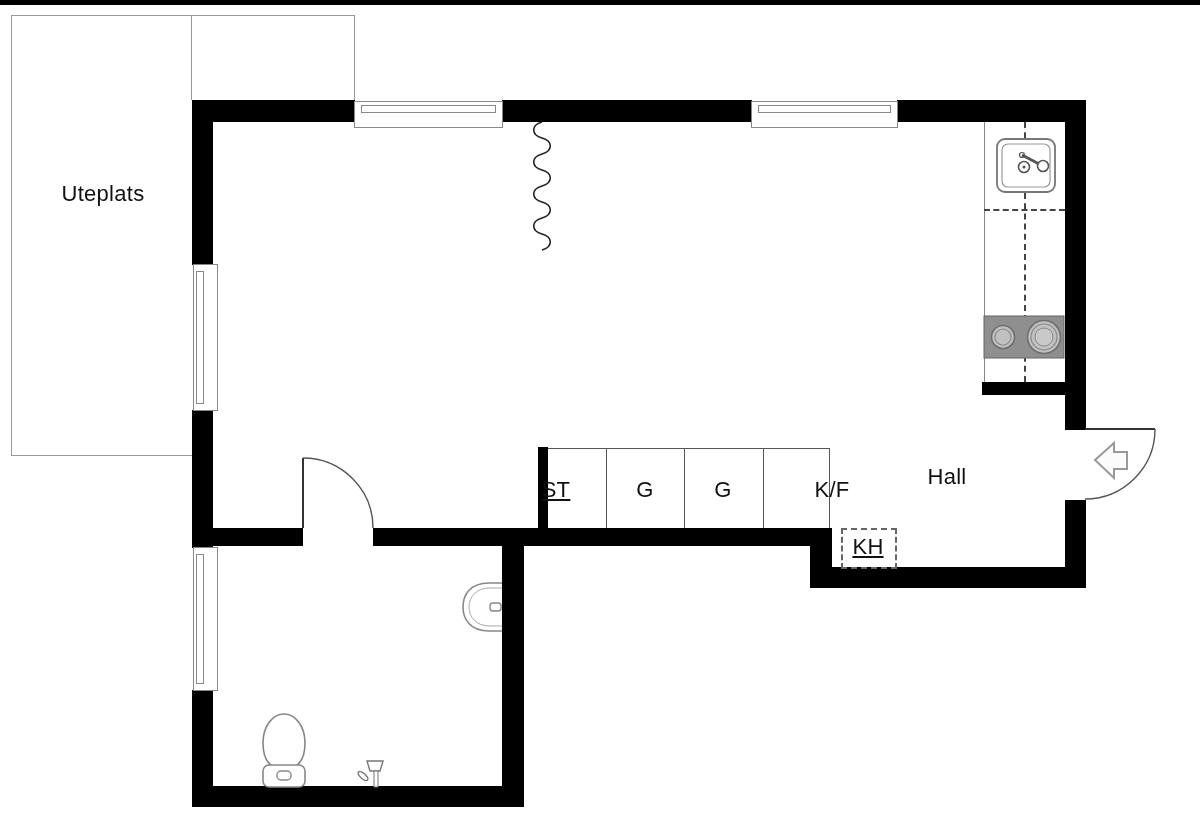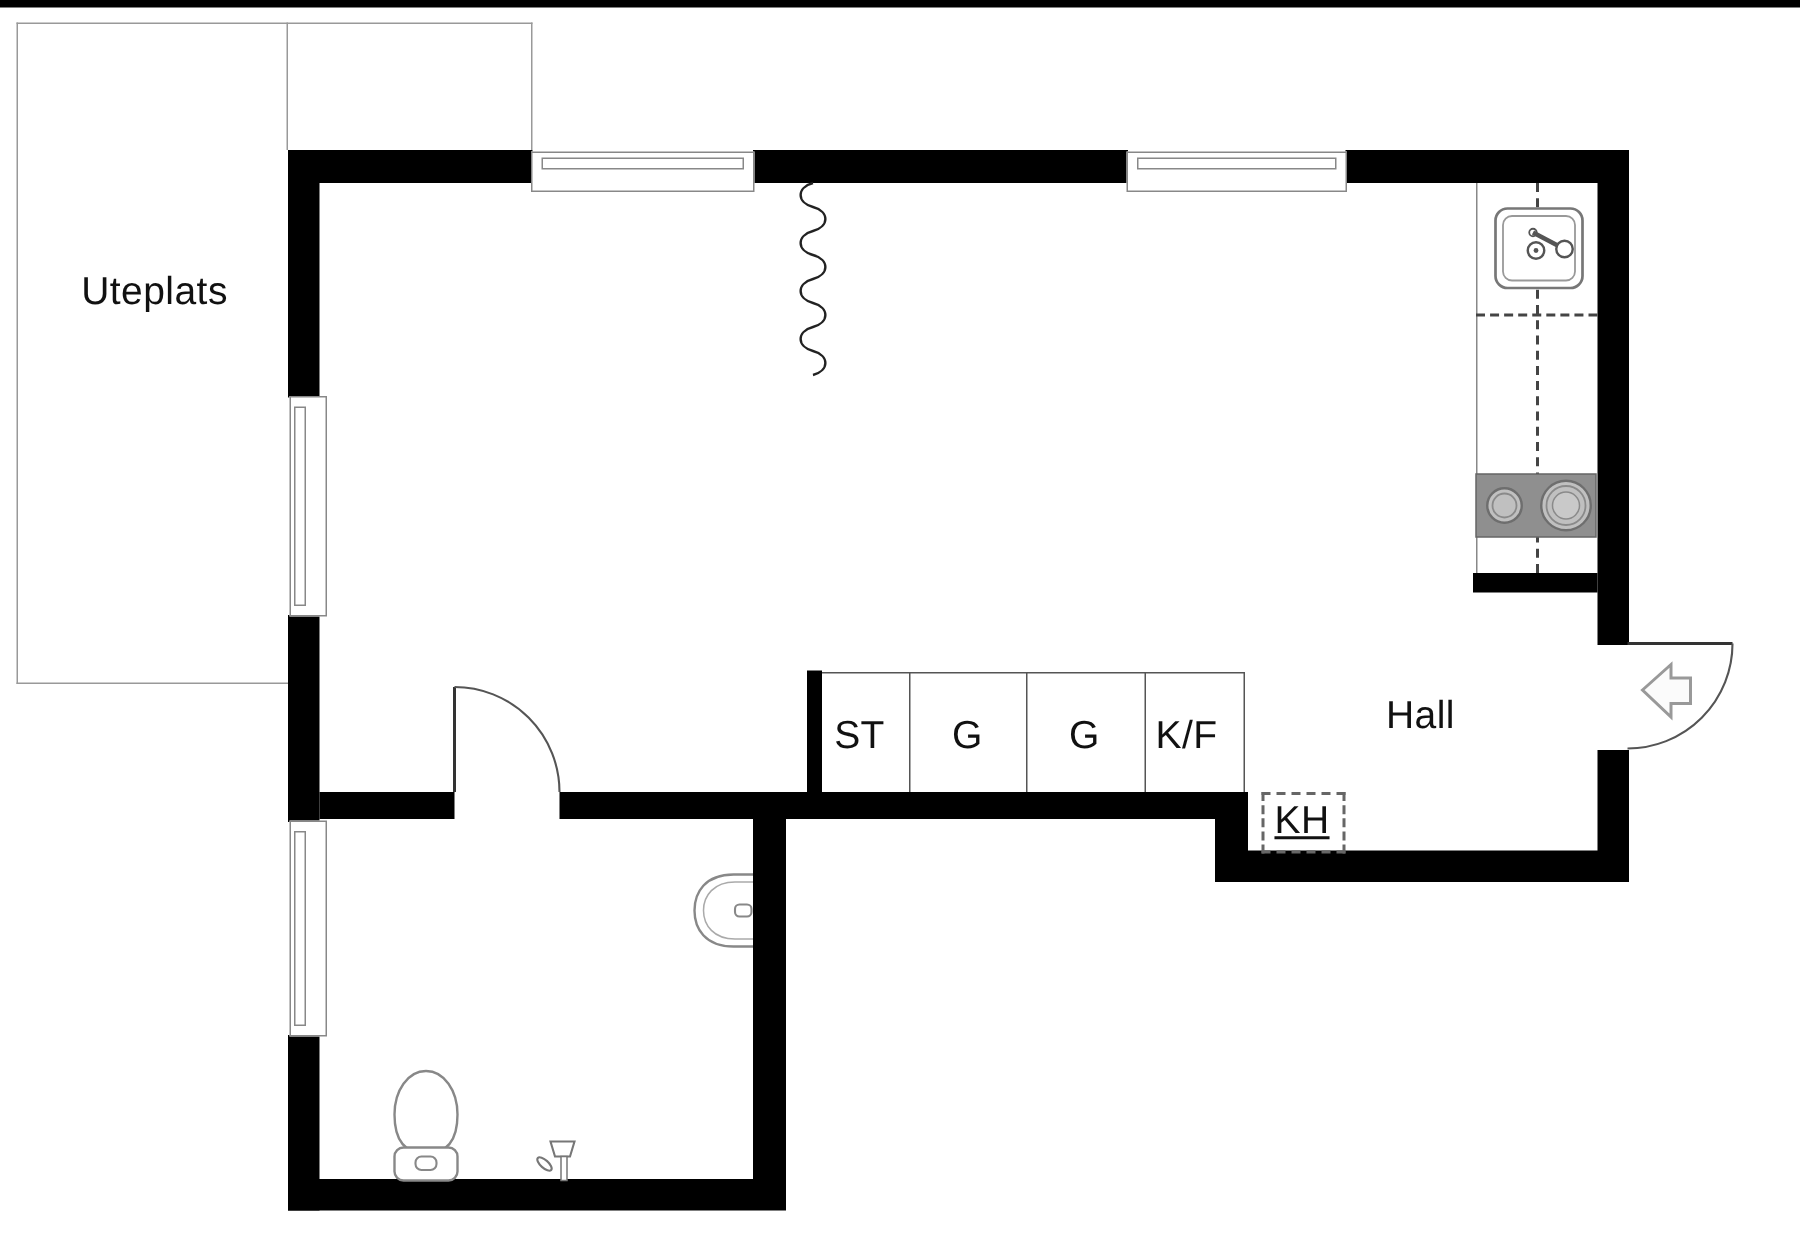--- a/index.html
+++ b/index.html
@@ -14,21 +14,21 @@
   }
   .wall{position:absolute;background:var(--wall);z-index:1;}
   .thin{position:absolute;background:var(--thin-line);z-index:2;}
   .detail{position:absolute;background:var(--detail-line);z-index:2;}
   .dash-v{position:absolute;border-left:2px dashed var(--dashed-line);z-index:3;}
   .dash-h{position:absolute;border-top:2px dashed var(--dashed-line);z-index:3;}
   .dash-box{position:absolute;border:2px dashed #666;z-index:3;background:transparent;}
   .window{position:absolute;background:var(--background);border:1px solid var(--fixture);z-index:4;}
   .glazing{position:absolute;border:1px solid var(--fixture);background:var(--background);}
   .label{
-    position:absolute;transform:translate(-50%,-50%);font-size:26px;
+    position:absolute;transform:translate(-50%,-50%);font-size:22px;
     white-space:nowrap;z-index:6;color:var(--text);letter-spacing:0.3px;
   }
   #fixtures{position:absolute;left:0;top:0;z-index:5;pointer-events:none;}
 </style>
 </head>
 <body>
 
 <div id="plan">
 
   <div class="wall" style="left:0;top:0;width:1200px;height:5px;"></div>
@@ -78,24 +78,24 @@
   <div class="window" style="left:193px;top:264px;width:23px;height:145px;">
     <div class="glazing" style="left:2px;top:6px;width:6px;bottom:6px;"></div>
   </div>
   <div class="window" style="left:193px;top:547px;width:23px;height:142px;">
     <div class="glazing" style="left:2px;top:6px;width:6px;bottom:6px;"></div>
   </div>
 
   <div class="label" style="left:103px;top:194px;">Uteplats</div>
   <div class="label" style="left:947px;top:477px;">Hall</div>
   <div class="label" style="left:868px;top:547px;text-decoration:underline;">KH</div>
-  <div class="label" style="left:573px;top:490px;">ST</div>
+  <div class="label" style="left:556px;top:490px;text-decoration:underline;">ST</div>
   <div class="label" style="left:645px;top:490px;">G</div>
   <div class="label" style="left:723px;top:490px;">G</div>
-  <div class="label" style="left:791px;top:490px;">K/F</div>
+  <div class="label" style="left:832px;top:490px;">K/F</div>
 
   <svg id="fixtures" width="1200" height="833" viewBox="0 0 1200 833">
 
     <path d="M542,122 c-11,3 -11,13 0,16 c11,3 11,13 0,16 c-11,3 -11,13 0,16 c11,3 11,13 0,16 c-11,3 -11,13 0,16 c11,3 11,13 0,16 c-11,3 -11,13 0,16 c11,3 11,13 0,16" fill="none" stroke="#222" stroke-width="1.6"></path>
 
     <g>
       <rect x="997" y="139" width="58" height="53" rx="8" fill="#fff" stroke="#777" stroke-width="1.8"></rect>
       <rect x="1002" y="144" width="48" height="43" rx="6" fill="none" stroke="#999" stroke-width="1.2"></rect>
       <line x1="1022" y1="155" x2="1041" y2="165" stroke="#555" stroke-width="3"></line>
       <circle cx="1022" cy="155" r="2.5" fill="none" stroke="#555" stroke-width="1.2"></circle>

